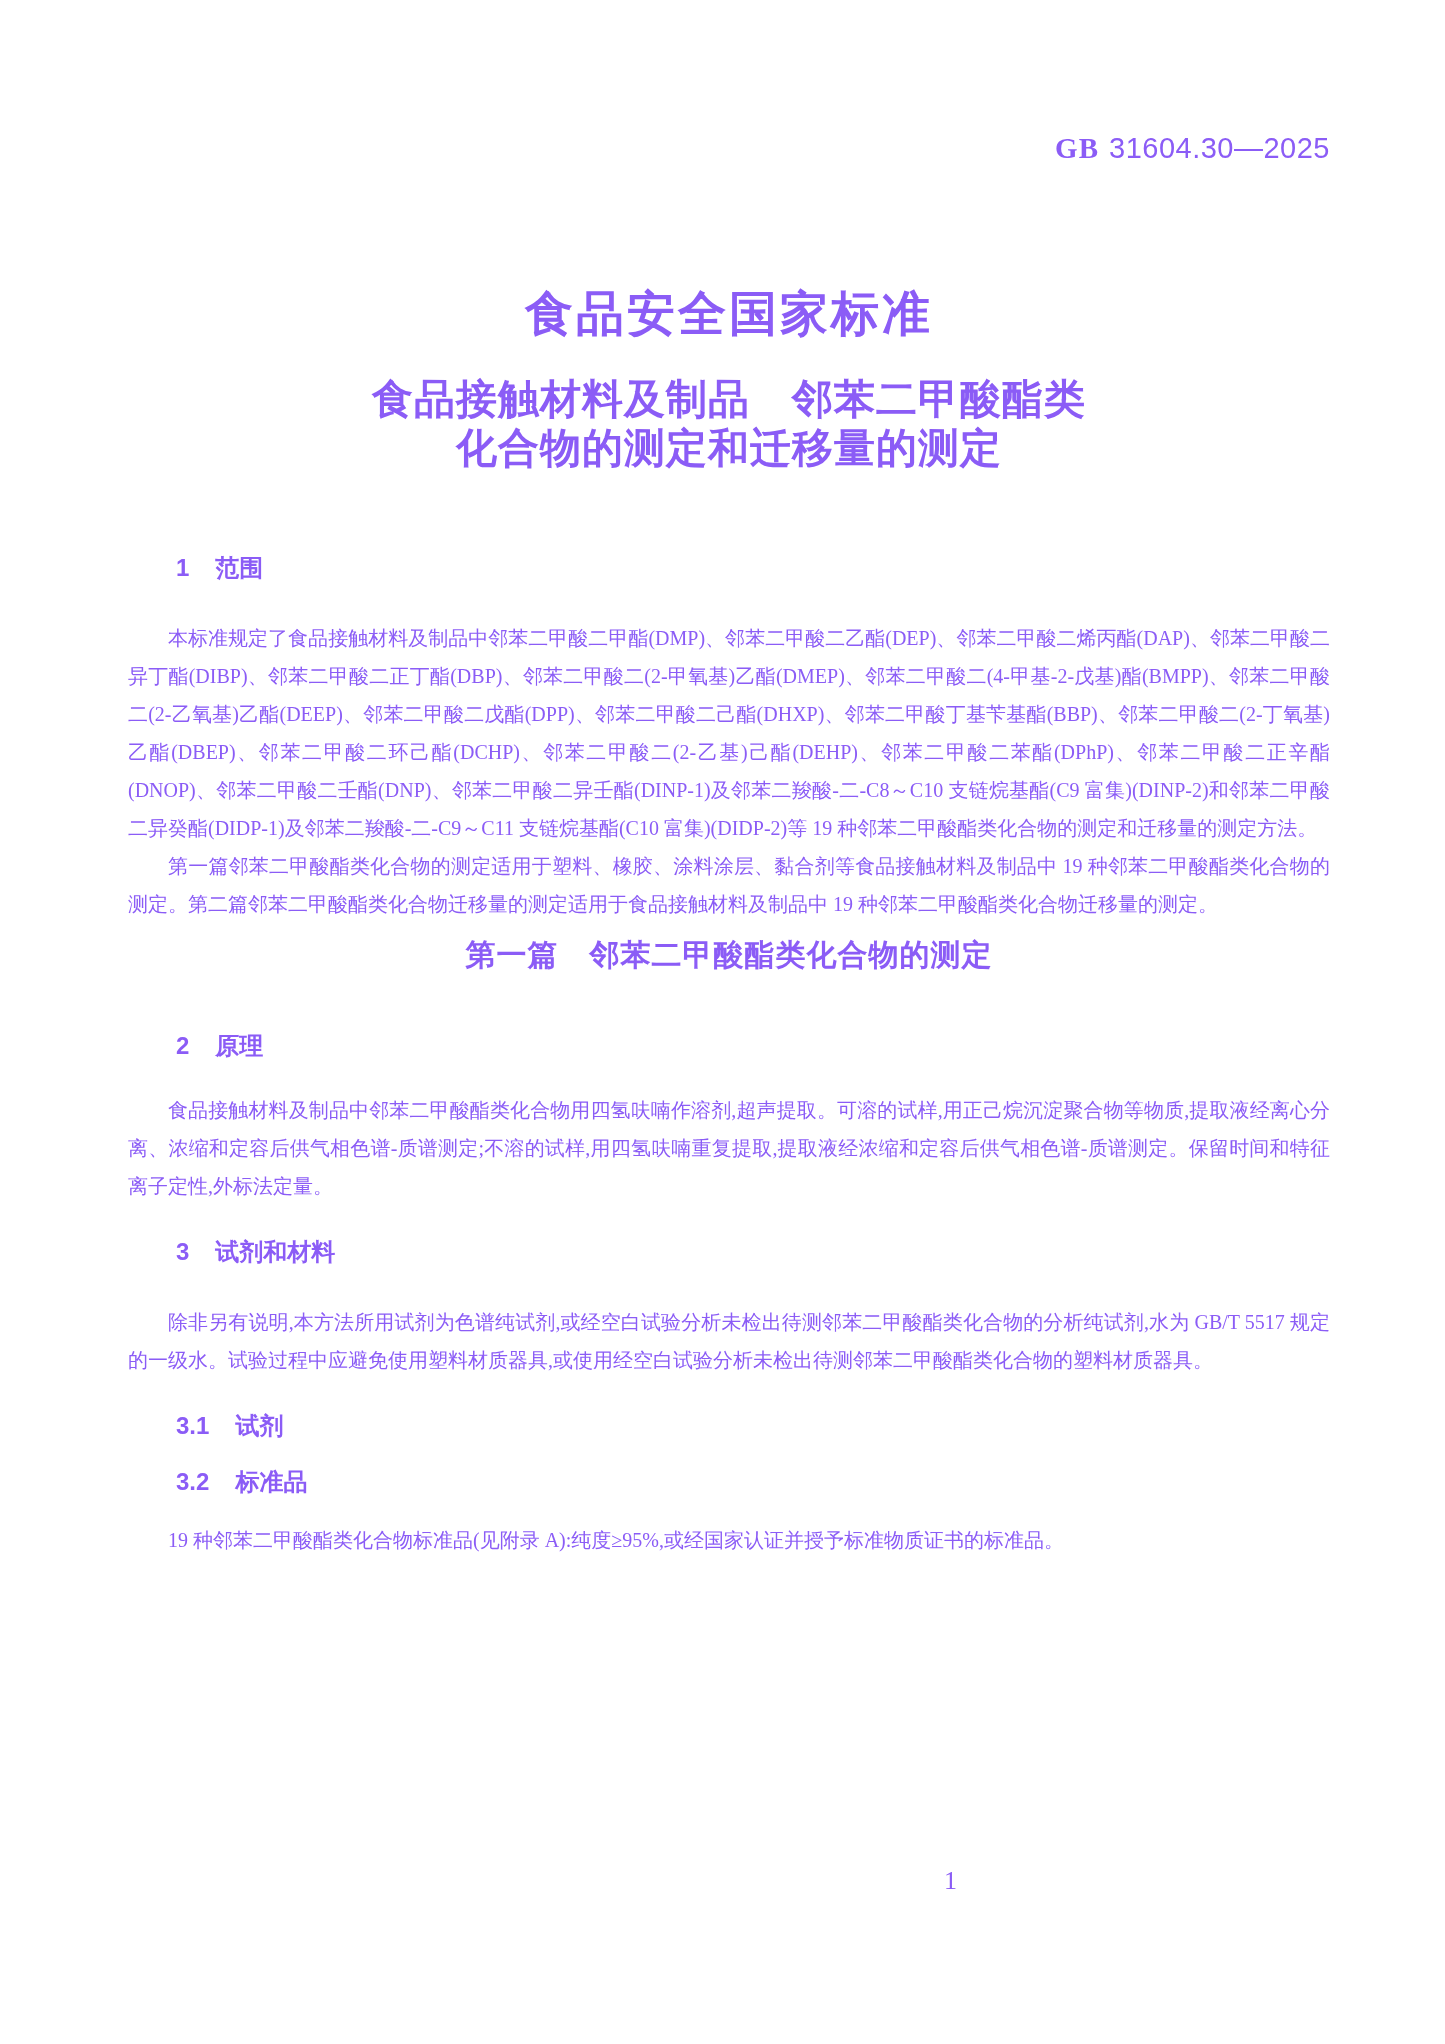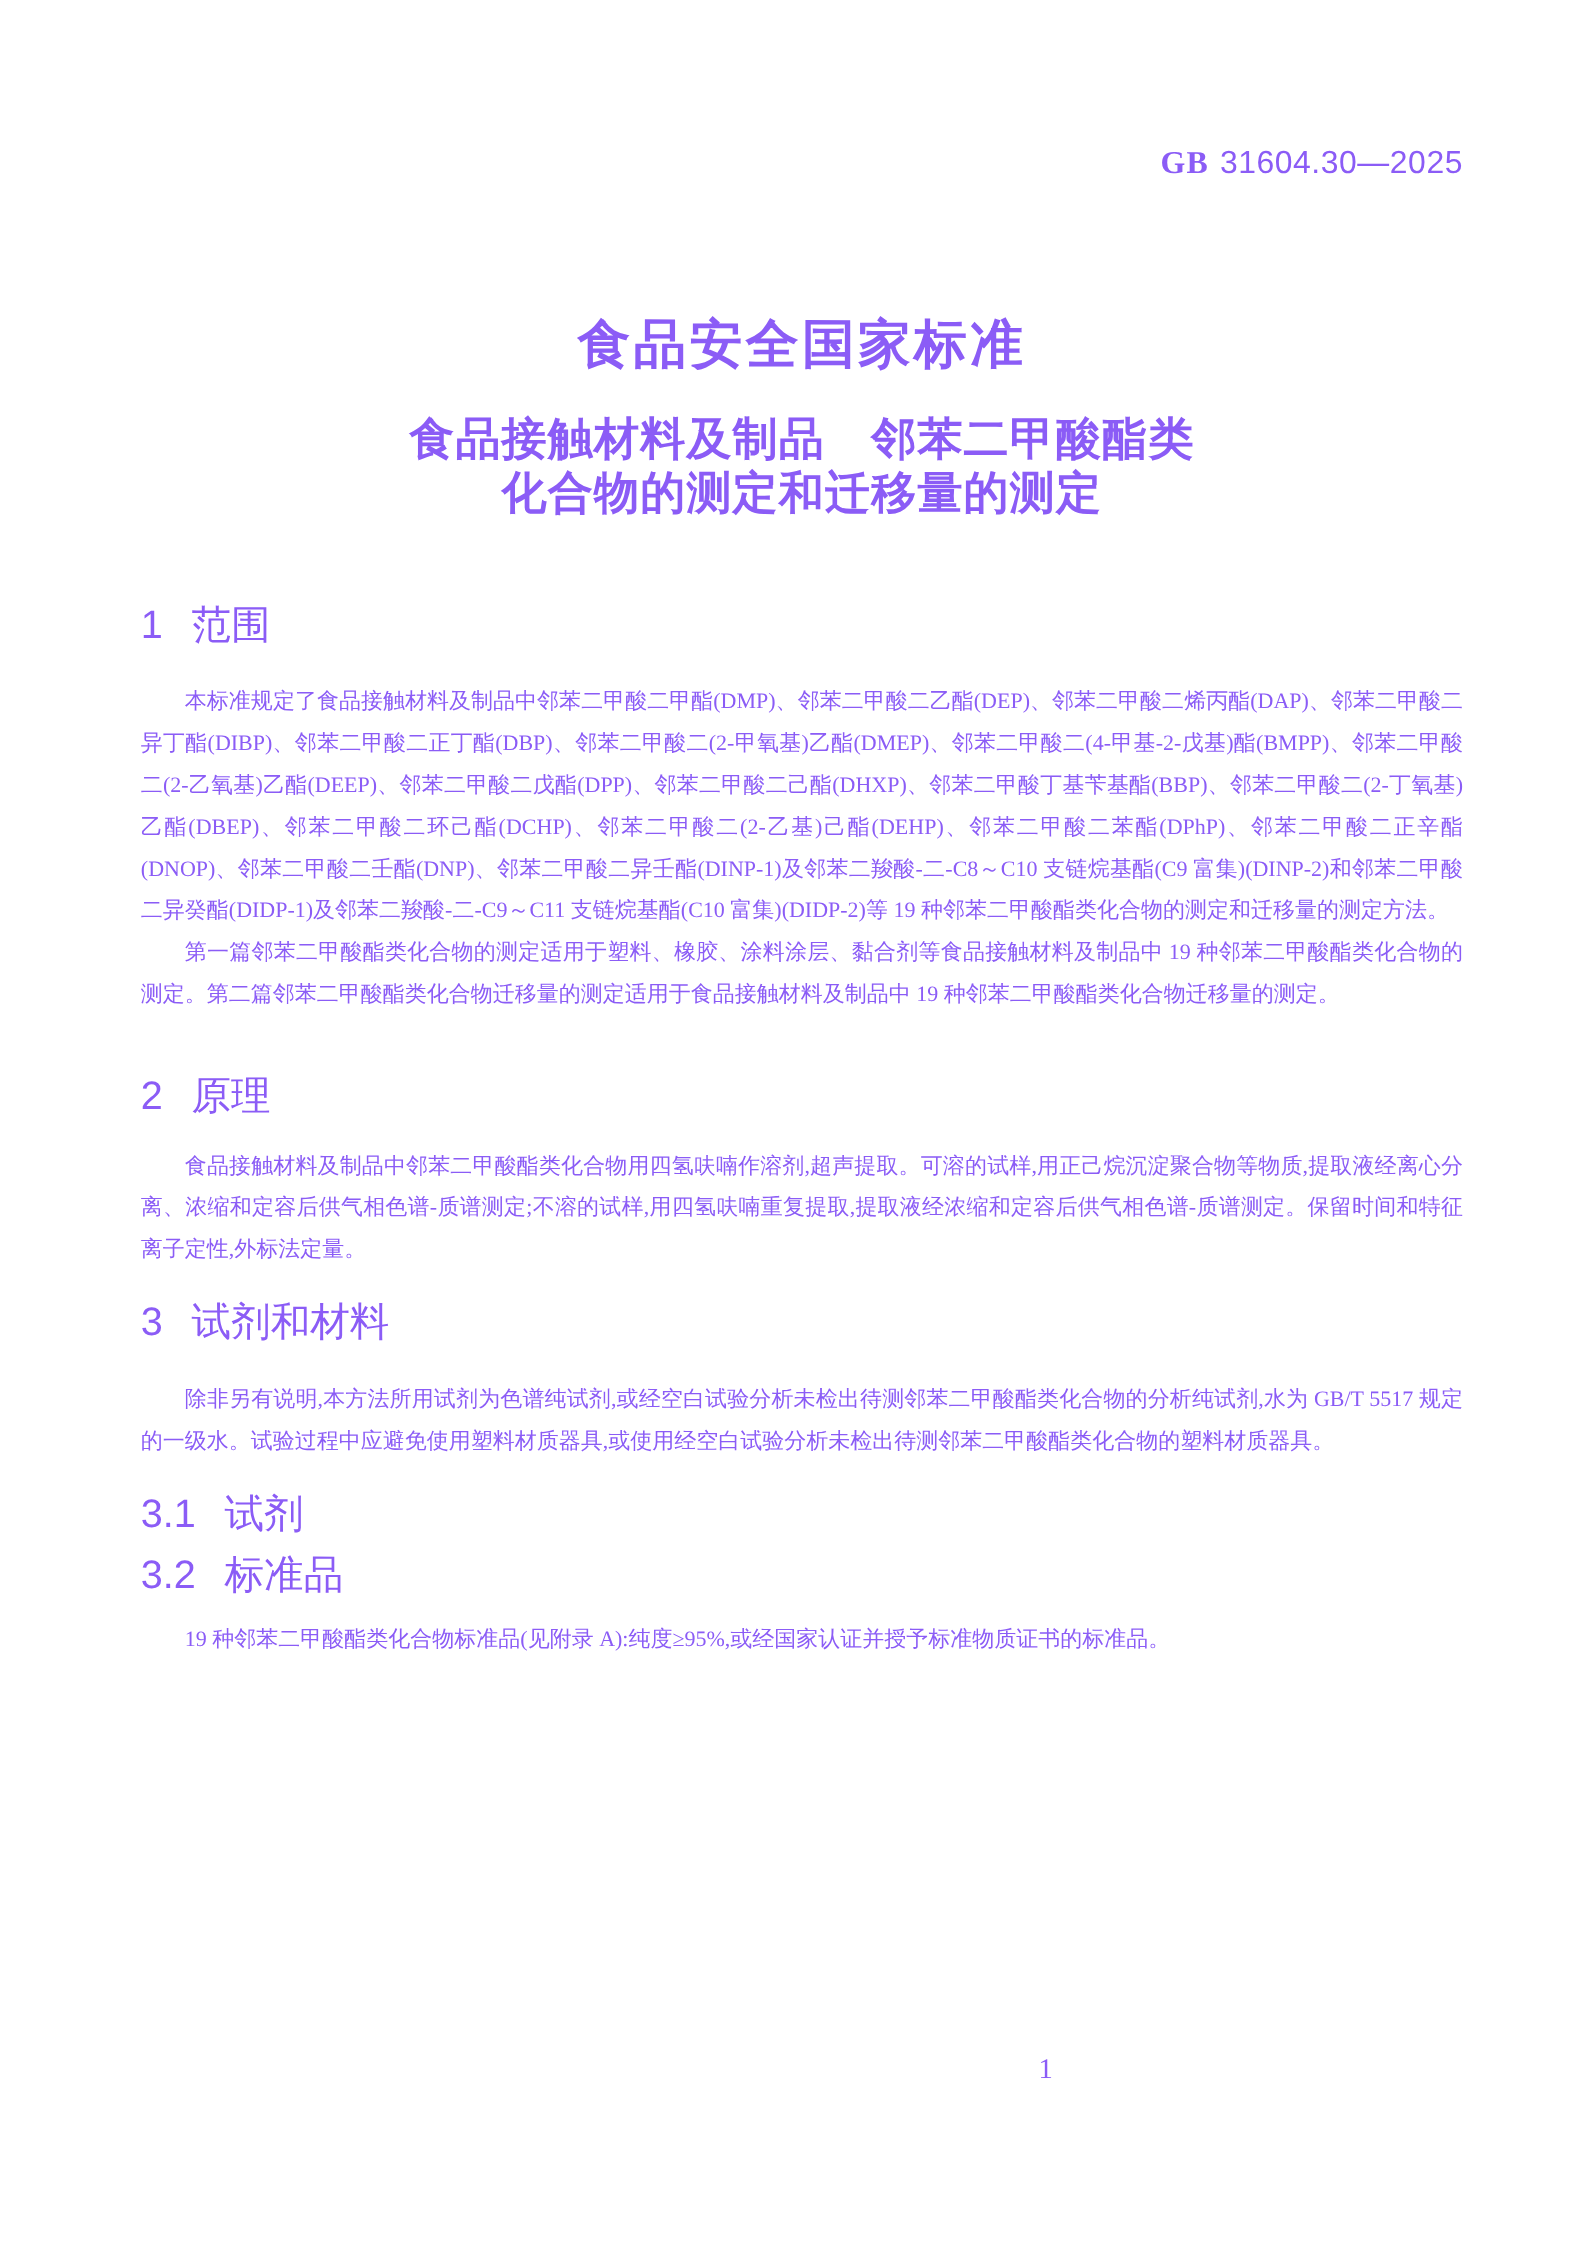--- a/index.html
+++ b/index.html
@@ -44,23 +44,24 @@
     margin-top: 36px;
     text-align: center;
     font-family: "Liberation Sans", "DejaVu Sans", sans-serif;
     font-weight: bold;
     font-size: 41px;
     line-height: 49px;
     letter-spacing: 1px;
   }
   .sec-heading {
     font-family: "Liberation Sans", "DejaVu Sans", sans-serif;
-    font-weight: normal;
-    font-size: 36px;
+    font-weight: bold;
+    font-size: 24px;
     line-height: 34px;
+    margin-left: 48px;
   }
   .sec-num { margin-right: 26px; }
   .body-p {
     margin: 0;
     font-size: 20px;
     line-height: 38px;
     text-align: justify;
     text-indent: 2em;
   }
   .part-heading {
@@ -117,20 +118,21 @@
   </div>
 
   <div class="sec-heading mt-hdg1">
     <span class="sec-num">1</span><span>范围</span>
   </div>
 
   <p class="body-p mt-p1">本标准规定了食品接触材料及制品中邻苯二甲酸二甲酯(DMP)、邻苯二甲酸二乙酯(DEP)、邻苯二甲酸二烯丙酯(DAP)、邻苯二甲酸二异丁酯(DIBP)、邻苯二甲酸二正丁酯(DBP)、邻苯二甲酸二(2-甲氧基)乙酯(DMEP)、邻苯二甲酸二(4-甲基-2-戊基)酯(BMPP)、邻苯二甲酸二(2-乙氧基)乙酯(DEEP)、邻苯二甲酸二戊酯(DPP)、邻苯二甲酸二己酯(DHXP)、邻苯二甲酸丁基苄基酯(BBP)、邻苯二甲酸二(2-丁氧基)乙酯(DBEP)、邻苯二甲酸二环己酯(DCHP)、邻苯二甲酸二(2-乙基)己酯(DEHP)、邻苯二甲酸二苯酯(DPhP)、邻苯二甲酸二正辛酯(DNOP)、邻苯二甲酸二壬酯(DNP)、邻苯二甲酸二异壬酯(DINP-1)及邻苯二羧酸-二-C8～C10 支链烷基酯(C9 富集)(DINP-2)和邻苯二甲酸二异癸酯(DIDP-1)及邻苯二羧酸-二-C9～C11 支链烷基酯(C10 富集)(DIDP-2)等 19 种邻苯二甲酸酯类化合物的测定和迁移量的测定方法。</p>
 
   <p class="body-p">第一篇邻苯二甲酸酯类化合物的测定适用于塑料、橡胶、涂料涂层、黏合剂等食品接触材料及制品中 19 种邻苯二甲酸酯类化合物的测定。第二篇邻苯二甲酸酯类化合物迁移量的测定适用于食品接触材料及制品中 19 种邻苯二甲酸酯类化合物迁移量的测定。</p>
 
+  <div class="part-heading mt-part">第一篇　邻苯二甲酸酯类化合物的测定</div>
 
   <div class="sec-heading mt-hdg2">
     <span class="sec-num">2</span><span>原理</span>
   </div>
 
   <p class="body-p mt-p2">食品接触材料及制品中邻苯二甲酸酯类化合物用四氢呋喃作溶剂,超声提取。可溶的试样,用正己烷沉淀聚合物等物质,提取液经离心分离、浓缩和定容后供气相色谱-质谱测定;不溶的试样,用四氢呋喃重复提取,提取液经浓缩和定容后供气相色谱-质谱测定。保留时间和特征离子定性,外标法定量。</p>
 
   <div class="sec-heading mt-hdg3">
     <span class="sec-num">3</span><span>试剂和材料</span>
   </div>

